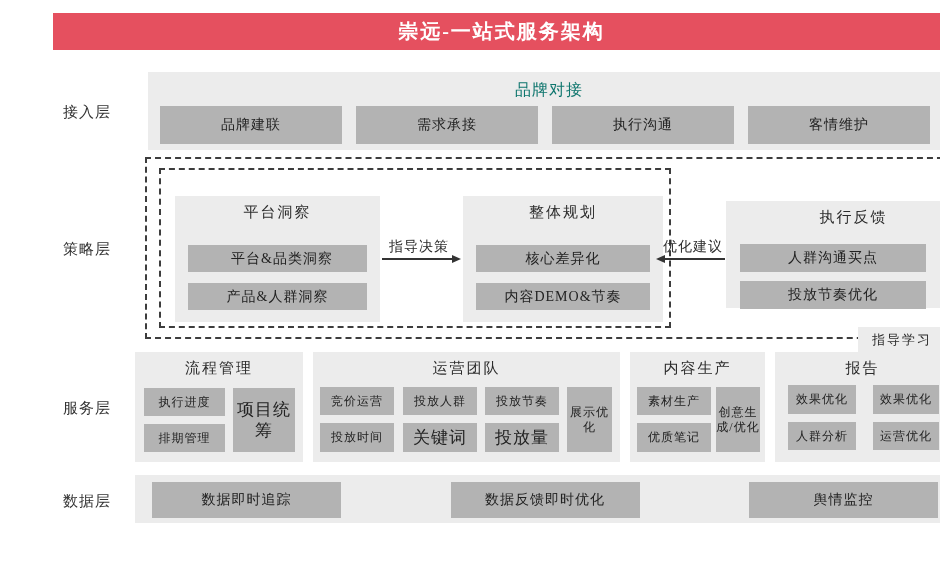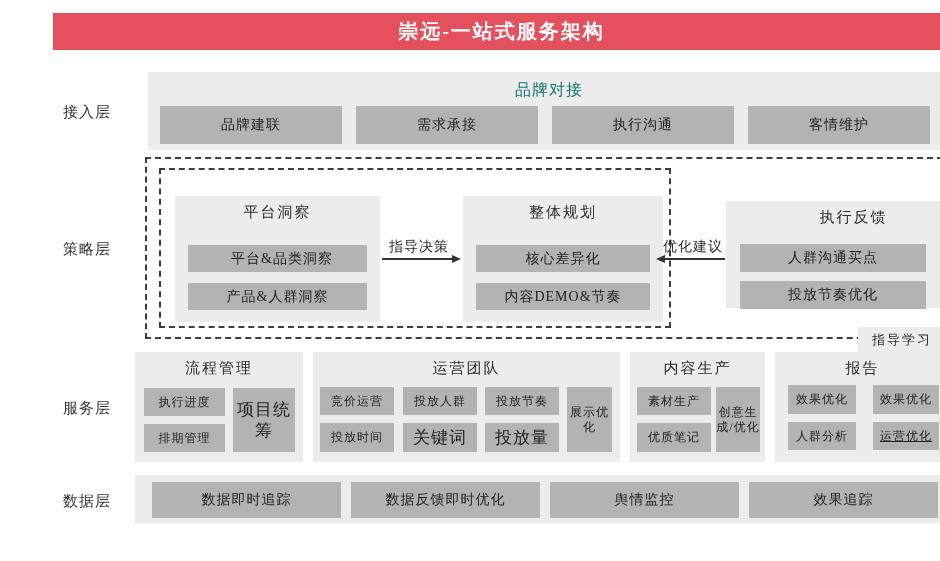--- a/index.html
+++ b/index.html
@@ -136,25 +136,24 @@
     <div class="gbox small" style="left:7px;top:35px;width:74px;height:28px;">素材生产</div>
     <div class="gbox small" style="left:7px;top:71px;width:74px;height:29px;">优质笔记</div>
     <div class="gbox small" style="left:86px;top:35px;width:44px;height:65px;">创意生成/优化</div>
   </div>
 
   <div class="panel" style="left:740px;top:352px;width:175px;height:110px;">
     <div class="card-title">报告</div>
     <div class="gbox small" style="left:13px;top:33px;width:68px;height:29px;">效果优化</div>
     <div class="gbox small" style="left:98px;top:33px;width:66px;height:29px;">效果优化</div>
     <div class="gbox small" style="left:13px;top:70px;width:68px;height:28px;">人群分析</div>
-    <div class="gbox small" style="left:98px;top:70px;width:66px;height:28px;text-decoration:underline;">运营优化</div>
+    <div class="gbox small" style="left:98px;top:70px;width:66px;height:28px;">运营优化</div>
   </div>
 
   <div class="panel" style="left:100px;top:475px;width:818px;height:48px;">
     <div class="hflex" style="left:17px;right:15px;top:7px;height:36px;">
       <div class="gbox" style="flex-basis:189px;">数据即时追踪</div>
       <div class="gbox" style="flex-basis:189px;">数据反馈即时优化</div>
       <div class="gbox" style="flex-basis:189px;">舆情监控</div>
-      <div class="gbox" style="flex-basis:189px;">效果追踪</div>
     </div>
   </div>
 
 </div>
 
 </body></html>

